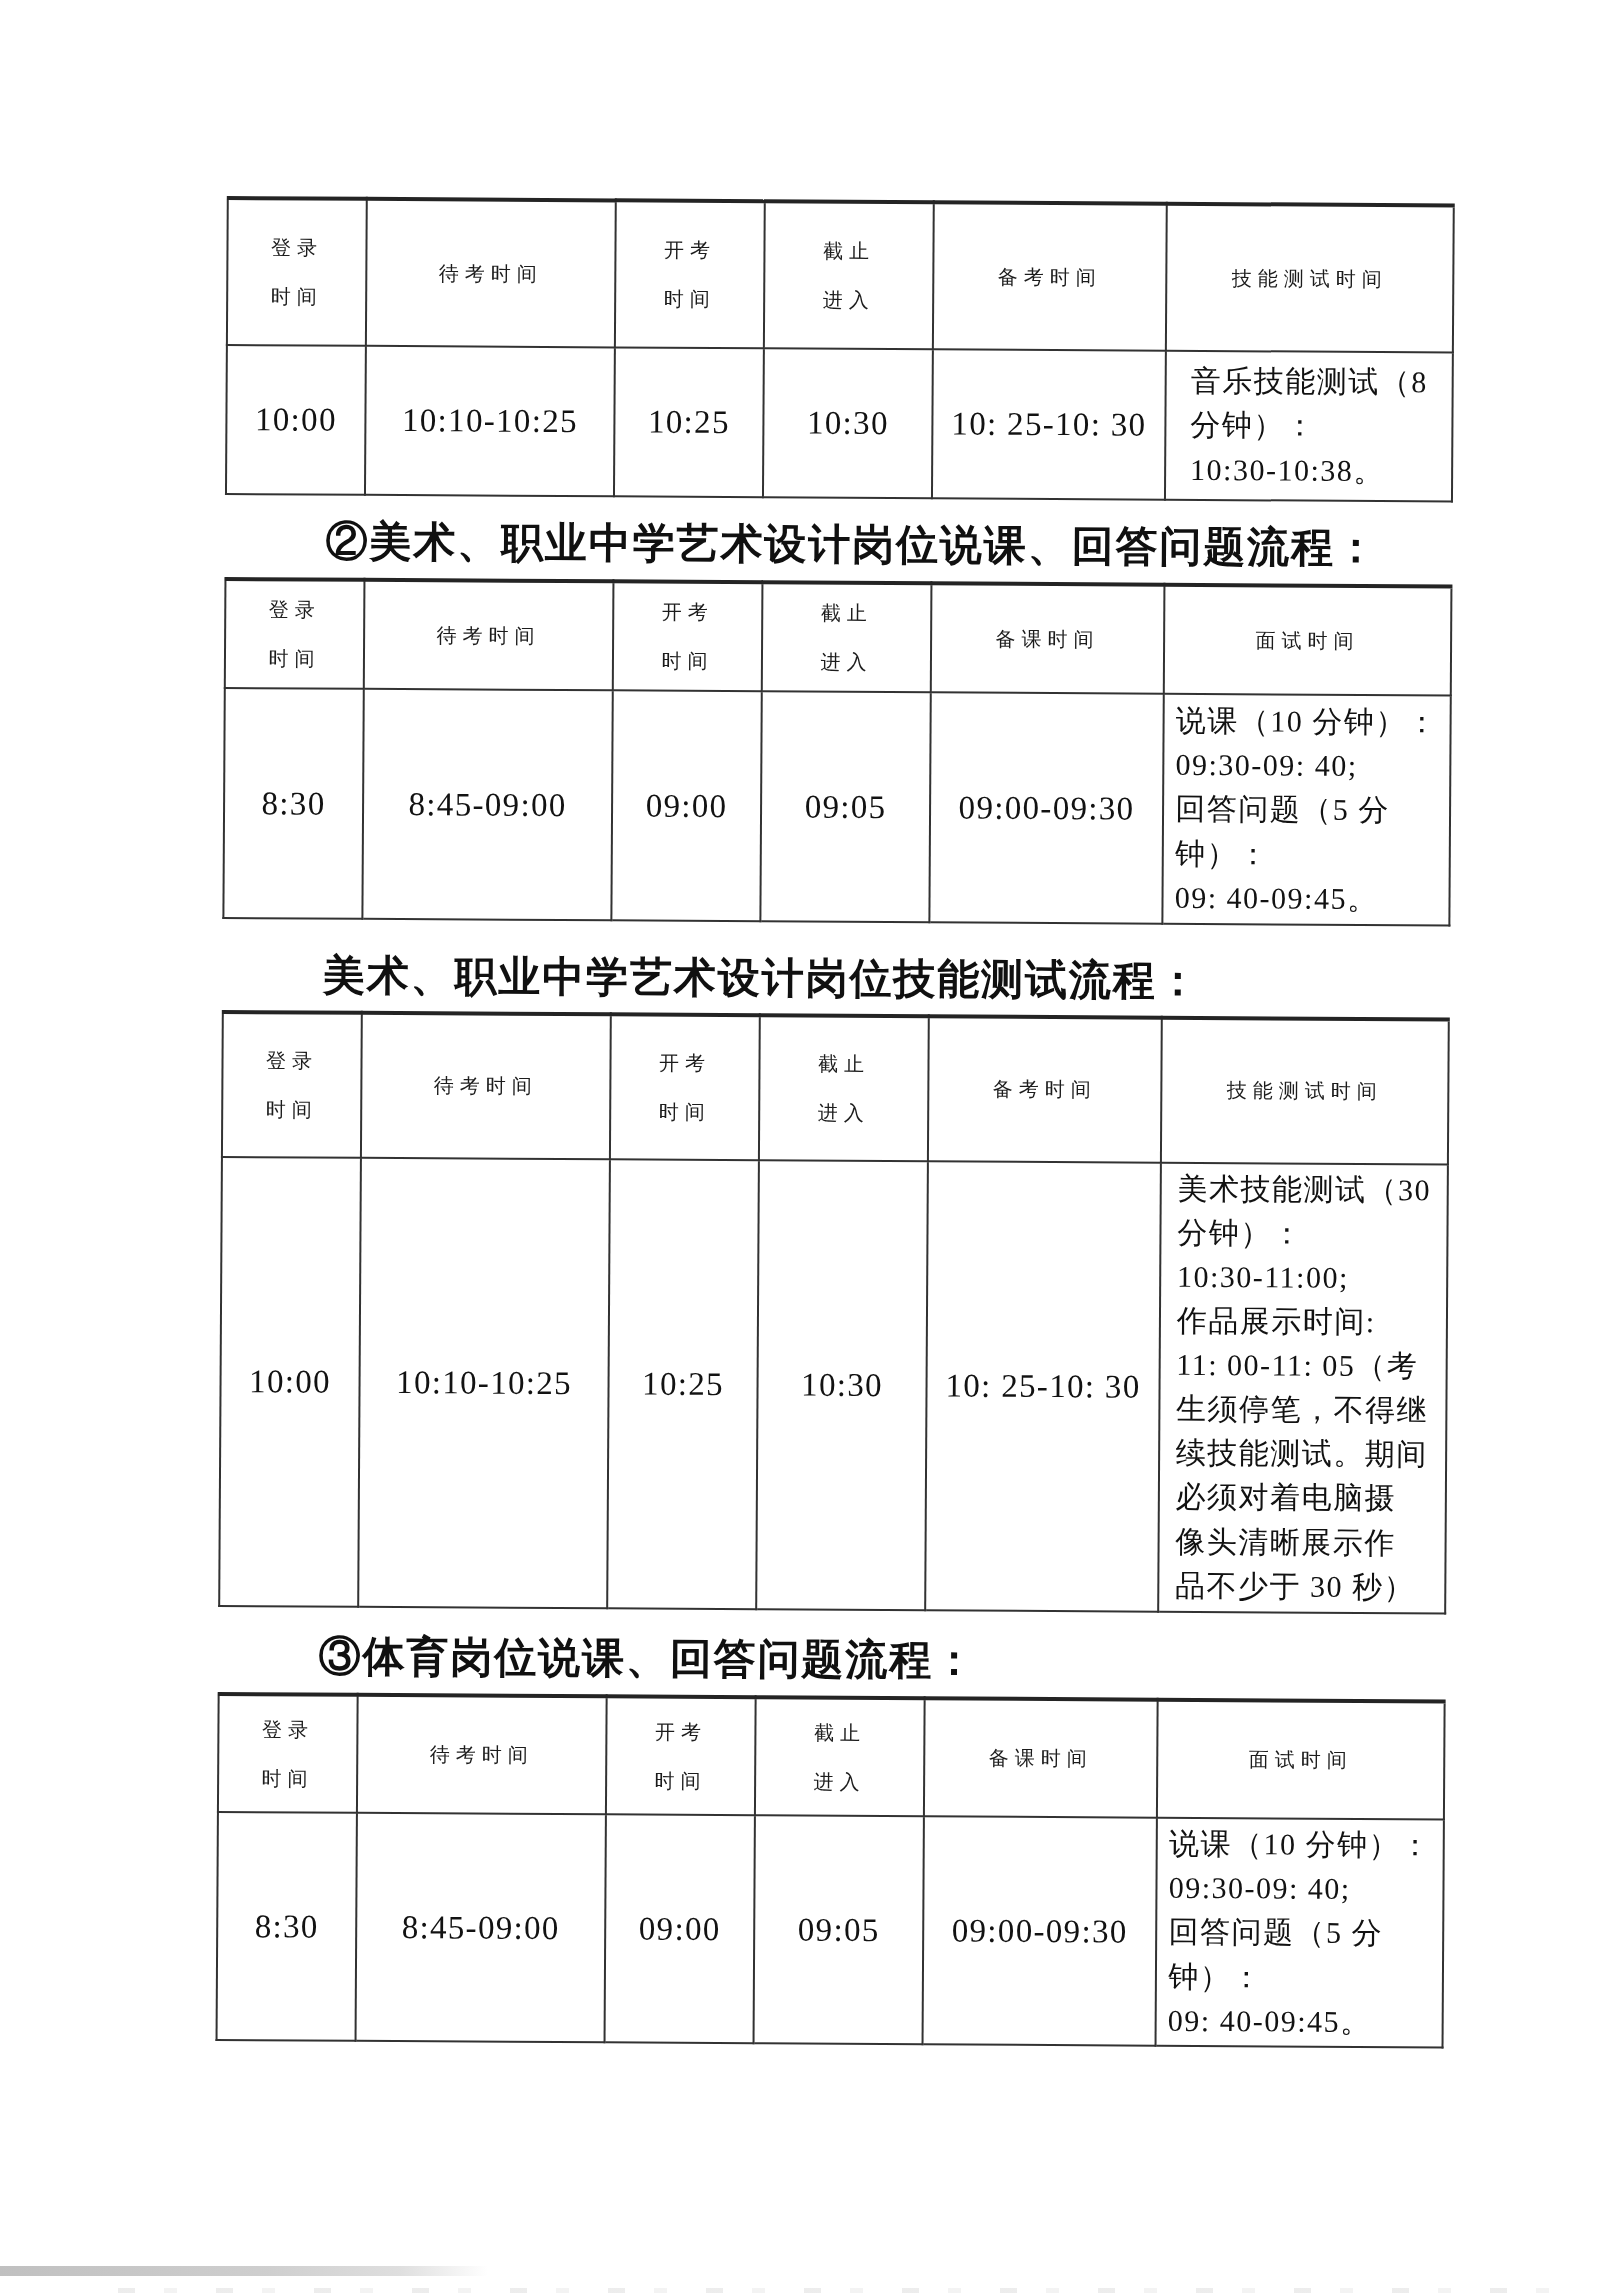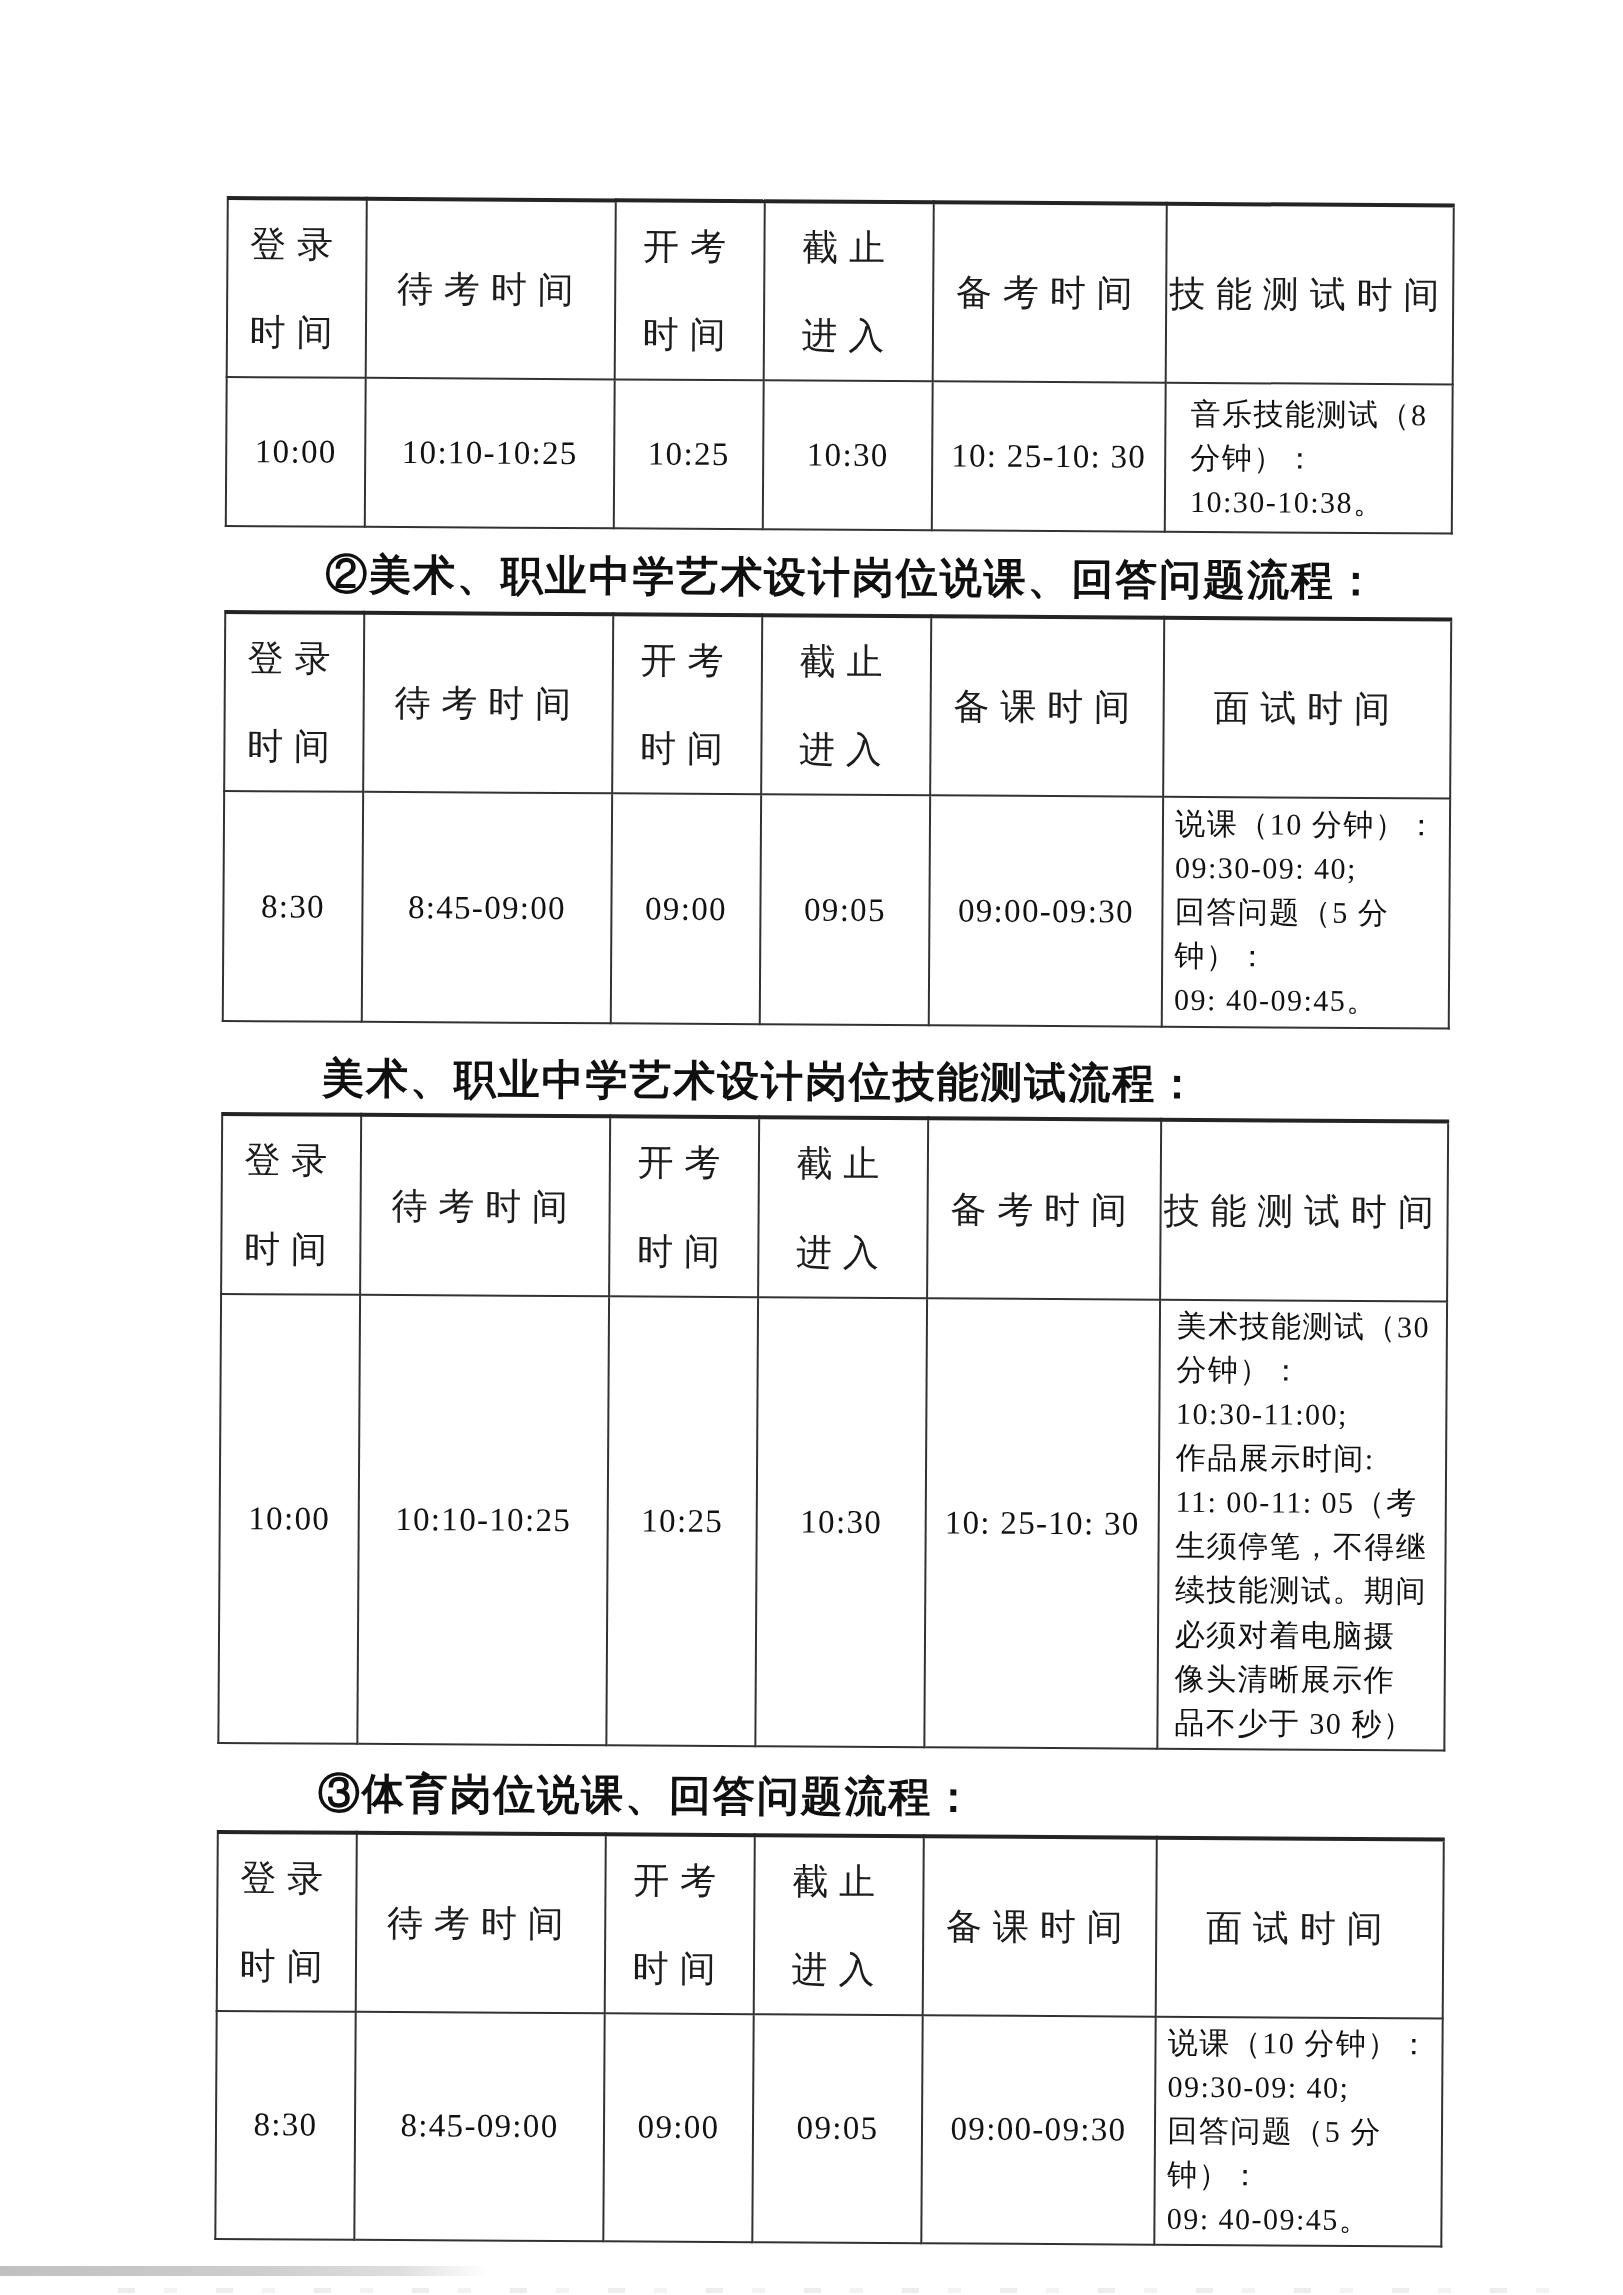--- a/index.html
+++ b/index.html
@@ -34,21 +34,21 @@
   table.sched td {
     border: 2px solid #323232;
     text-align: center;
     vertical-align: middle;
     font-weight: normal;
     padding: 0;
     overflow: hidden;
   }
   .hdr {
     display: inline-block;
-    font-size: 36px;
+    font-size: 20px;
     line-height: 2.45;
     letter-spacing: 0.30em;
     white-space: pre-line;
     color: #1c1c1c;
   }
   .val {
     display: inline-block;
     font-size: 33px;
     letter-spacing: 0.04em;
     white-space: pre-line;

